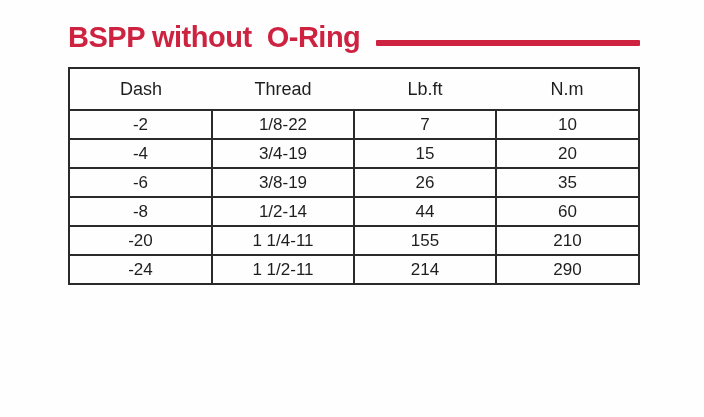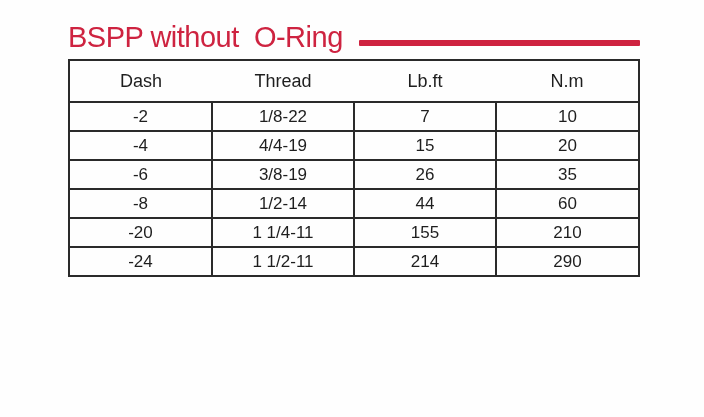--- a/index.html
+++ b/index.html
@@ -19,37 +19,37 @@
     height: 417px;
     padding: 23px 64px 0 68px;
   }
   .title-row {
     display: flex;
     align-items: center;
   }
   .page-title {
     margin: 0;
     font-size: 29px;
-    font-weight: normal;
+    font-weight: bold;
     line-height: 1.0;
     letter-spacing: -0.5px;
     color: #ce2340;
     white-space: pre; 
   }
   .title-rule {
     flex: 1;
     height: 6px;
     background: #ce2340;
     margin-left: 16px;
     margin-top: 10px; 
     border-radius: 1px;
   }
   table.torque-table {
     width: 100%;
-    margin-top: 7px;
+    margin-top: 15px;
     border-collapse: collapse;
     border: 2px solid #2a2a2a;
     color: #1e1e1e;
     table-layout: fixed;
   }
   table.torque-table th {
     width: 25%;
     height: 40px;
     font-weight: 400;
     font-size: 18px;
@@ -88,21 +88,21 @@
     </thead>
     <tbody>
         <tr>
           <td>-2</td>
           <td>1/8-22</td>
           <td>7</td>
           <td>10</td>
         </tr>
         <tr>
           <td>-4</td>
-          <td>4/4-19</td>
+          <td>3/4-19</td>
           <td>15</td>
           <td>20</td>
         </tr>
         <tr>
           <td>-6</td>
           <td>3/8-19</td>
           <td>26</td>
           <td>35</td>
         </tr>
         <tr>

